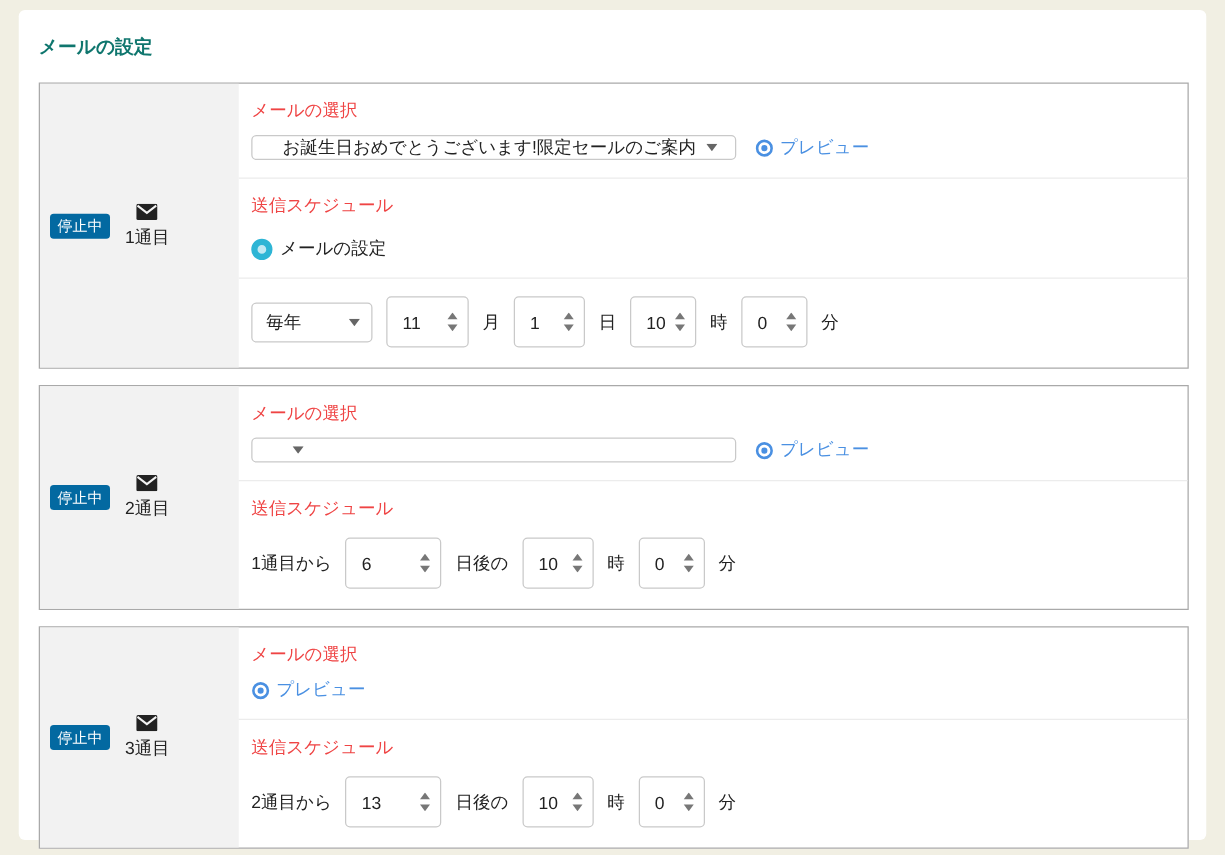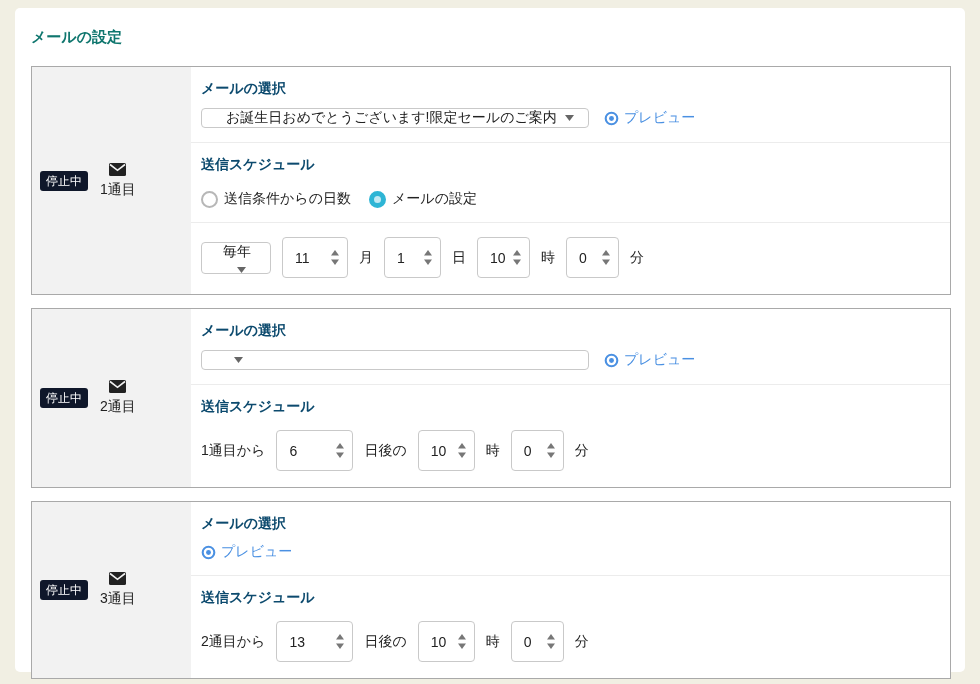--- a/index.html
+++ b/index.html
@@ -35,44 +35,44 @@
   .side {
     flex: none;
     width: 159px;
     background: #f2f2f2;
     display: flex;
     align-items: center;
     padding-left: 8px;
     gap: 12px;
   }
   .badge {
-    background: #0f172a;
+    background: #0369a1;
     color: #ffffff;
     font-size: 12px;
     line-height: 1;
     padding: 4px 6px;
     border-radius: 3px;
     white-space: nowrap;
   }
   .mailnum {
     display: flex;
     align-items: center;
     gap: 5px;
     color: #222;
     white-space: nowrap;
     flex-direction: column;
   }
   .main {
     flex: 1;
     padding: 13px 0 16px 0;
   }
   .sec-label {
-    font-weight: bold;
+    font-weight: normal;
     padding-left: 10px;
-    color: #0c4a6e;
+    color: #ef4444;
   }
   .row { padding-left: 10px; }
   .select-row {
     margin-top: 10px;
     display: flex;
     align-items: center;
     gap: 15px;
   }
   .selectbox {
     width: 388px;
@@ -82,24 +82,23 @@
     background: #fff;
     display: flex;
     align-items: center;
     justify-content: space-between;
     padding: 0 24px;
     cursor: pointer;
     white-space: nowrap;
     overflow: hidden;
   }
   .selectbox.small {
-    width: 70px;
+    width: 97px;
     height: 32px;
     padding: 0 9px 0 11px;
-    flex-direction: column;
   }
   .caret { flex: none; margin-left: 8px; display: inline-flex; }
   .preview {
     display: inline-flex;
     align-items: center;
     gap: 5px;
     color: #4a90e2;
     cursor: pointer;
     text-decoration: none;
   }
@@ -187,24 +186,20 @@
                 <circle cx="8" cy="8" r="2.6" fill="#4a90e2"></circle>
               </svg>
           </span>
           <span>プレビュー</span>
         </a>
       </div>
       <div class="divider"></div>
       <div class="sec-label" style="margin-top:13px;">送信スケジュール</div>
       <div class="row radio-row">
         <label class="radio-opt">
-          <span class="radio off"></span>
-          <span>送信条件からの日数</span>
-        </label>
-        <label class="radio-opt">
           <span class="radio on"></span>
           <span>メールの設定</span>
         </label>
       </div>
       <div class="divider"></div>
       <div class="row sched-row">
         <div class="selectbox small">
           <span>毎年</span>
           <span class="caret">
             <svg width="9" height="6" viewBox="0 0 9 6">

